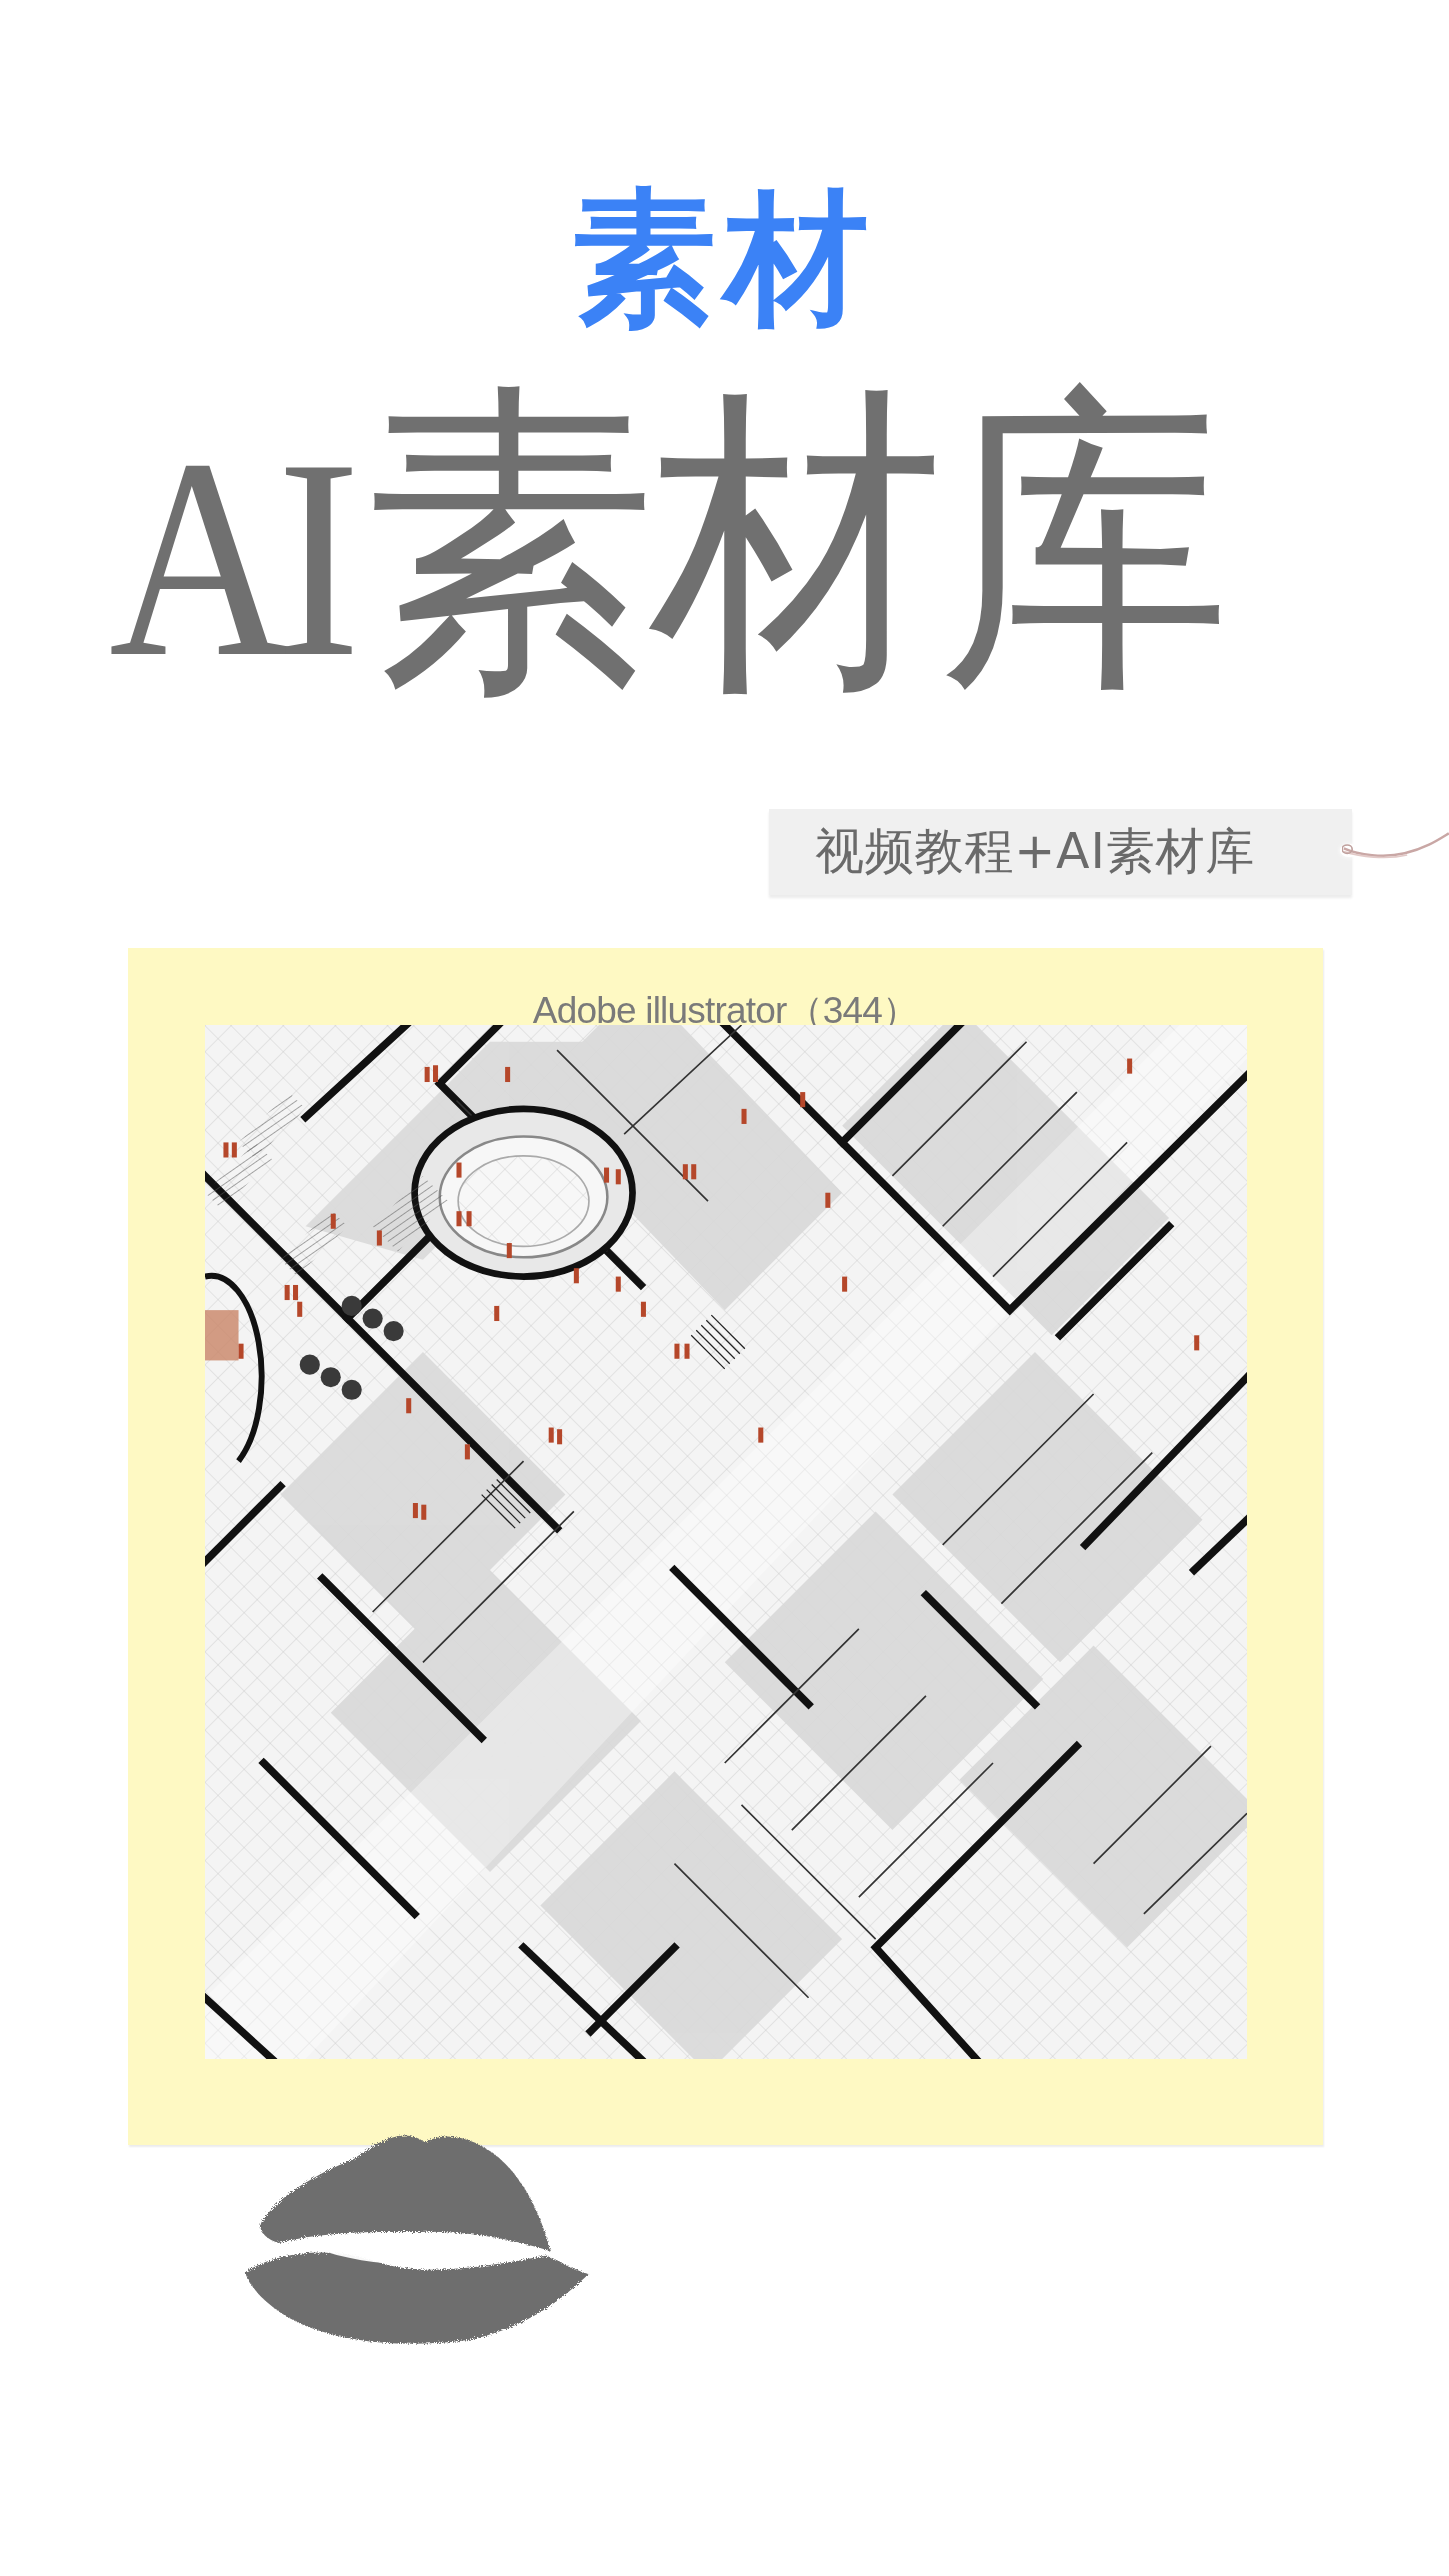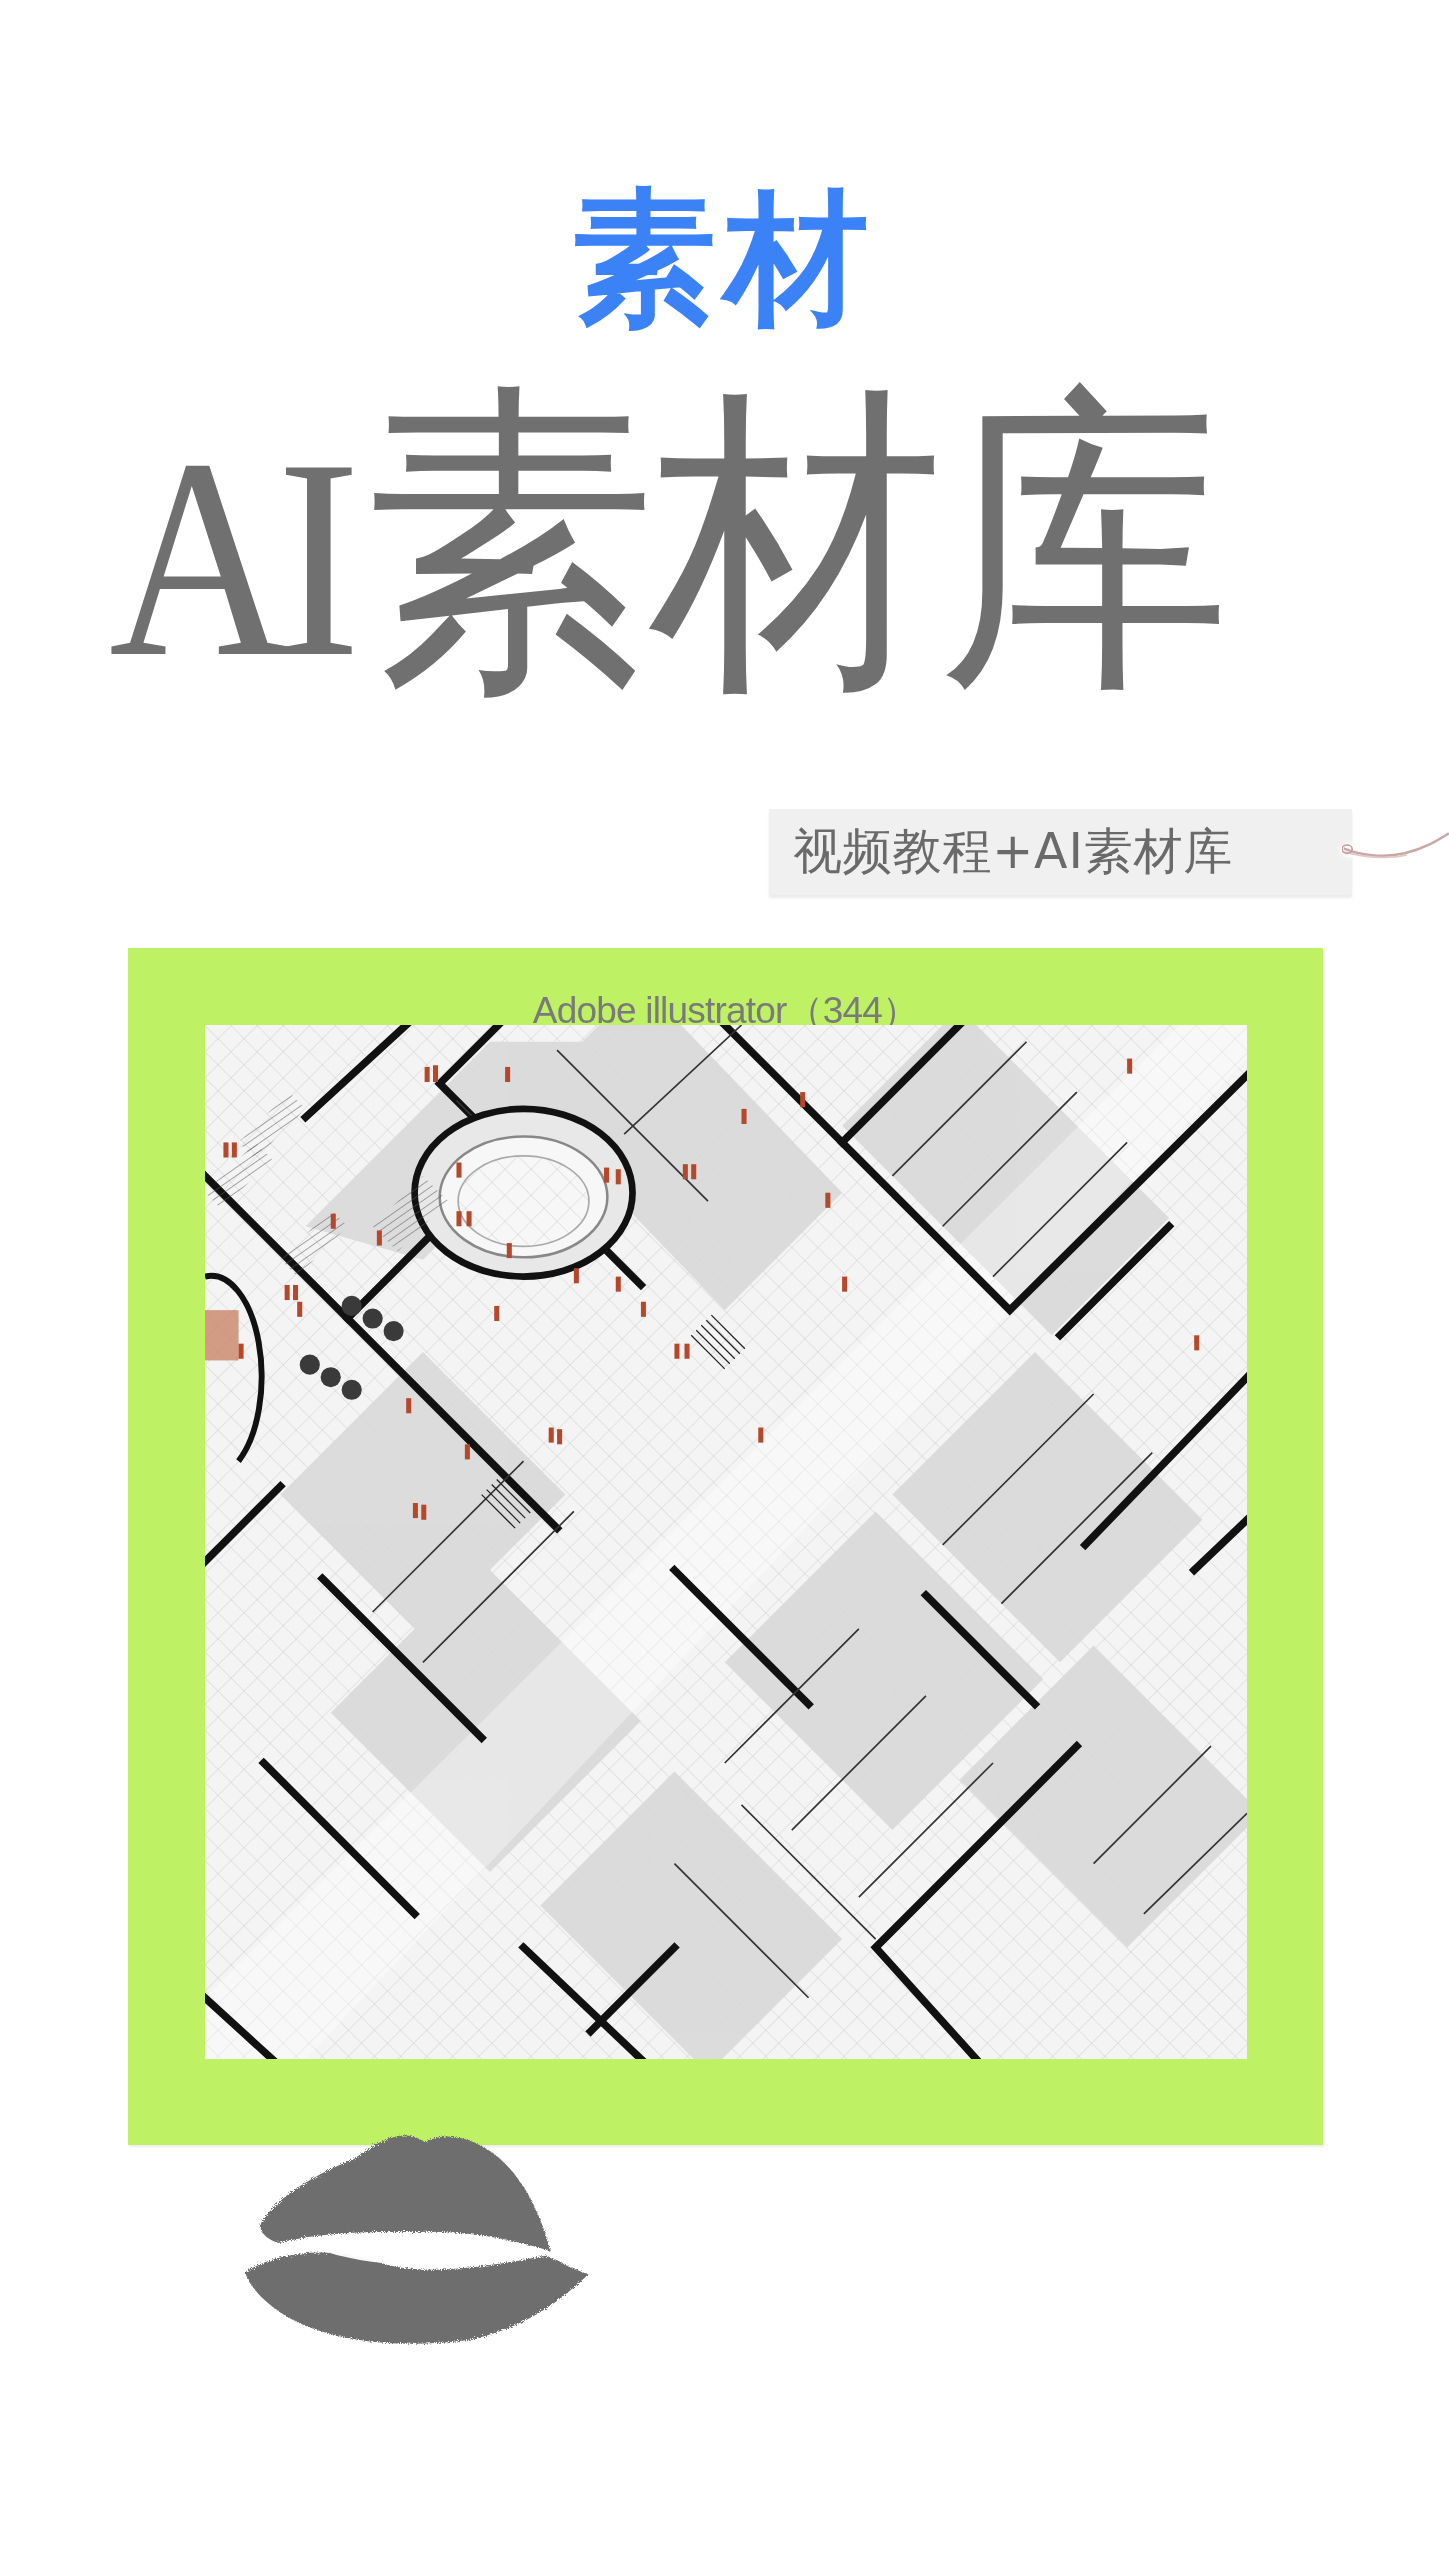--- a/index.html
+++ b/index.html
@@ -14,27 +14,27 @@
                    color:#707070; letter-spacing:-15px; display:inline-block;
                    transform:scaleX(0.88); transform-origin:left bottom; vertical-align:bottom;
                    margin-right:-17px; }
   .big-title .cjk { font-family:"DejaVu Sans",sans-serif; font-size:319px; color:#707070;
                     display:inline-block; transform:scaleX(0.92); transform-origin:left bottom;
                     vertical-align:bottom; letter-spacing:-6.7px; }
 
   .tag { position:absolute; left:769px; top:809px; width:583px; height:86px;
          background:#f0f0f0; box-shadow:0 2.5px 2.5px rgba(0,0,0,0.08);
          display:flex; align-items:center; }
-  .tag-text { margin-left:24px; font-size:49px; color:#6a6a6a; letter-spacing:0.8px; white-space:nowrap; }
+  .tag-text { margin-left:46px; font-size:49px; color:#6a6a6a; letter-spacing:0.8px; white-space:nowrap; }
   .tag-hole { position:absolute; right:-6.7px; top:35px; width:18.4px; height:13.4px; border-radius:50%;
               background:#fff; box-shadow:0 0 5px #fff; }
   .tag-string { position:absolute; left:1342px; top:830px; width:107px; height:50px; }
 
   .frame { position:absolute; left:128px; top:948px; width:1195px; height:1197px;
-           background:#bef264; box-shadow:0.8px 1.7px 1.7px rgba(0,0,0,0.08); }
+           background:#fef9c3; box-shadow:0.8px 1.7px 1.7px rgba(0,0,0,0.08); }
   .frame-caption { position:absolute; left:0; width:100%; top:38px; text-align:center;
                    font-family:"Liberation Sans",sans-serif; font-size:37px; color:#7a7a7a;
                    letter-spacing:-0.8px; }
   .artwork { position:absolute; left:77px; top:77px; width:1042px; height:1034px;
              background:#ffffff; overflow:hidden; }
   .artwork svg { width:100%; height:100%; display:block; }
 
   .lips { position:absolute; left:228px; top:2096px; width:369px; height:252px; }
 </style>
 </head>

